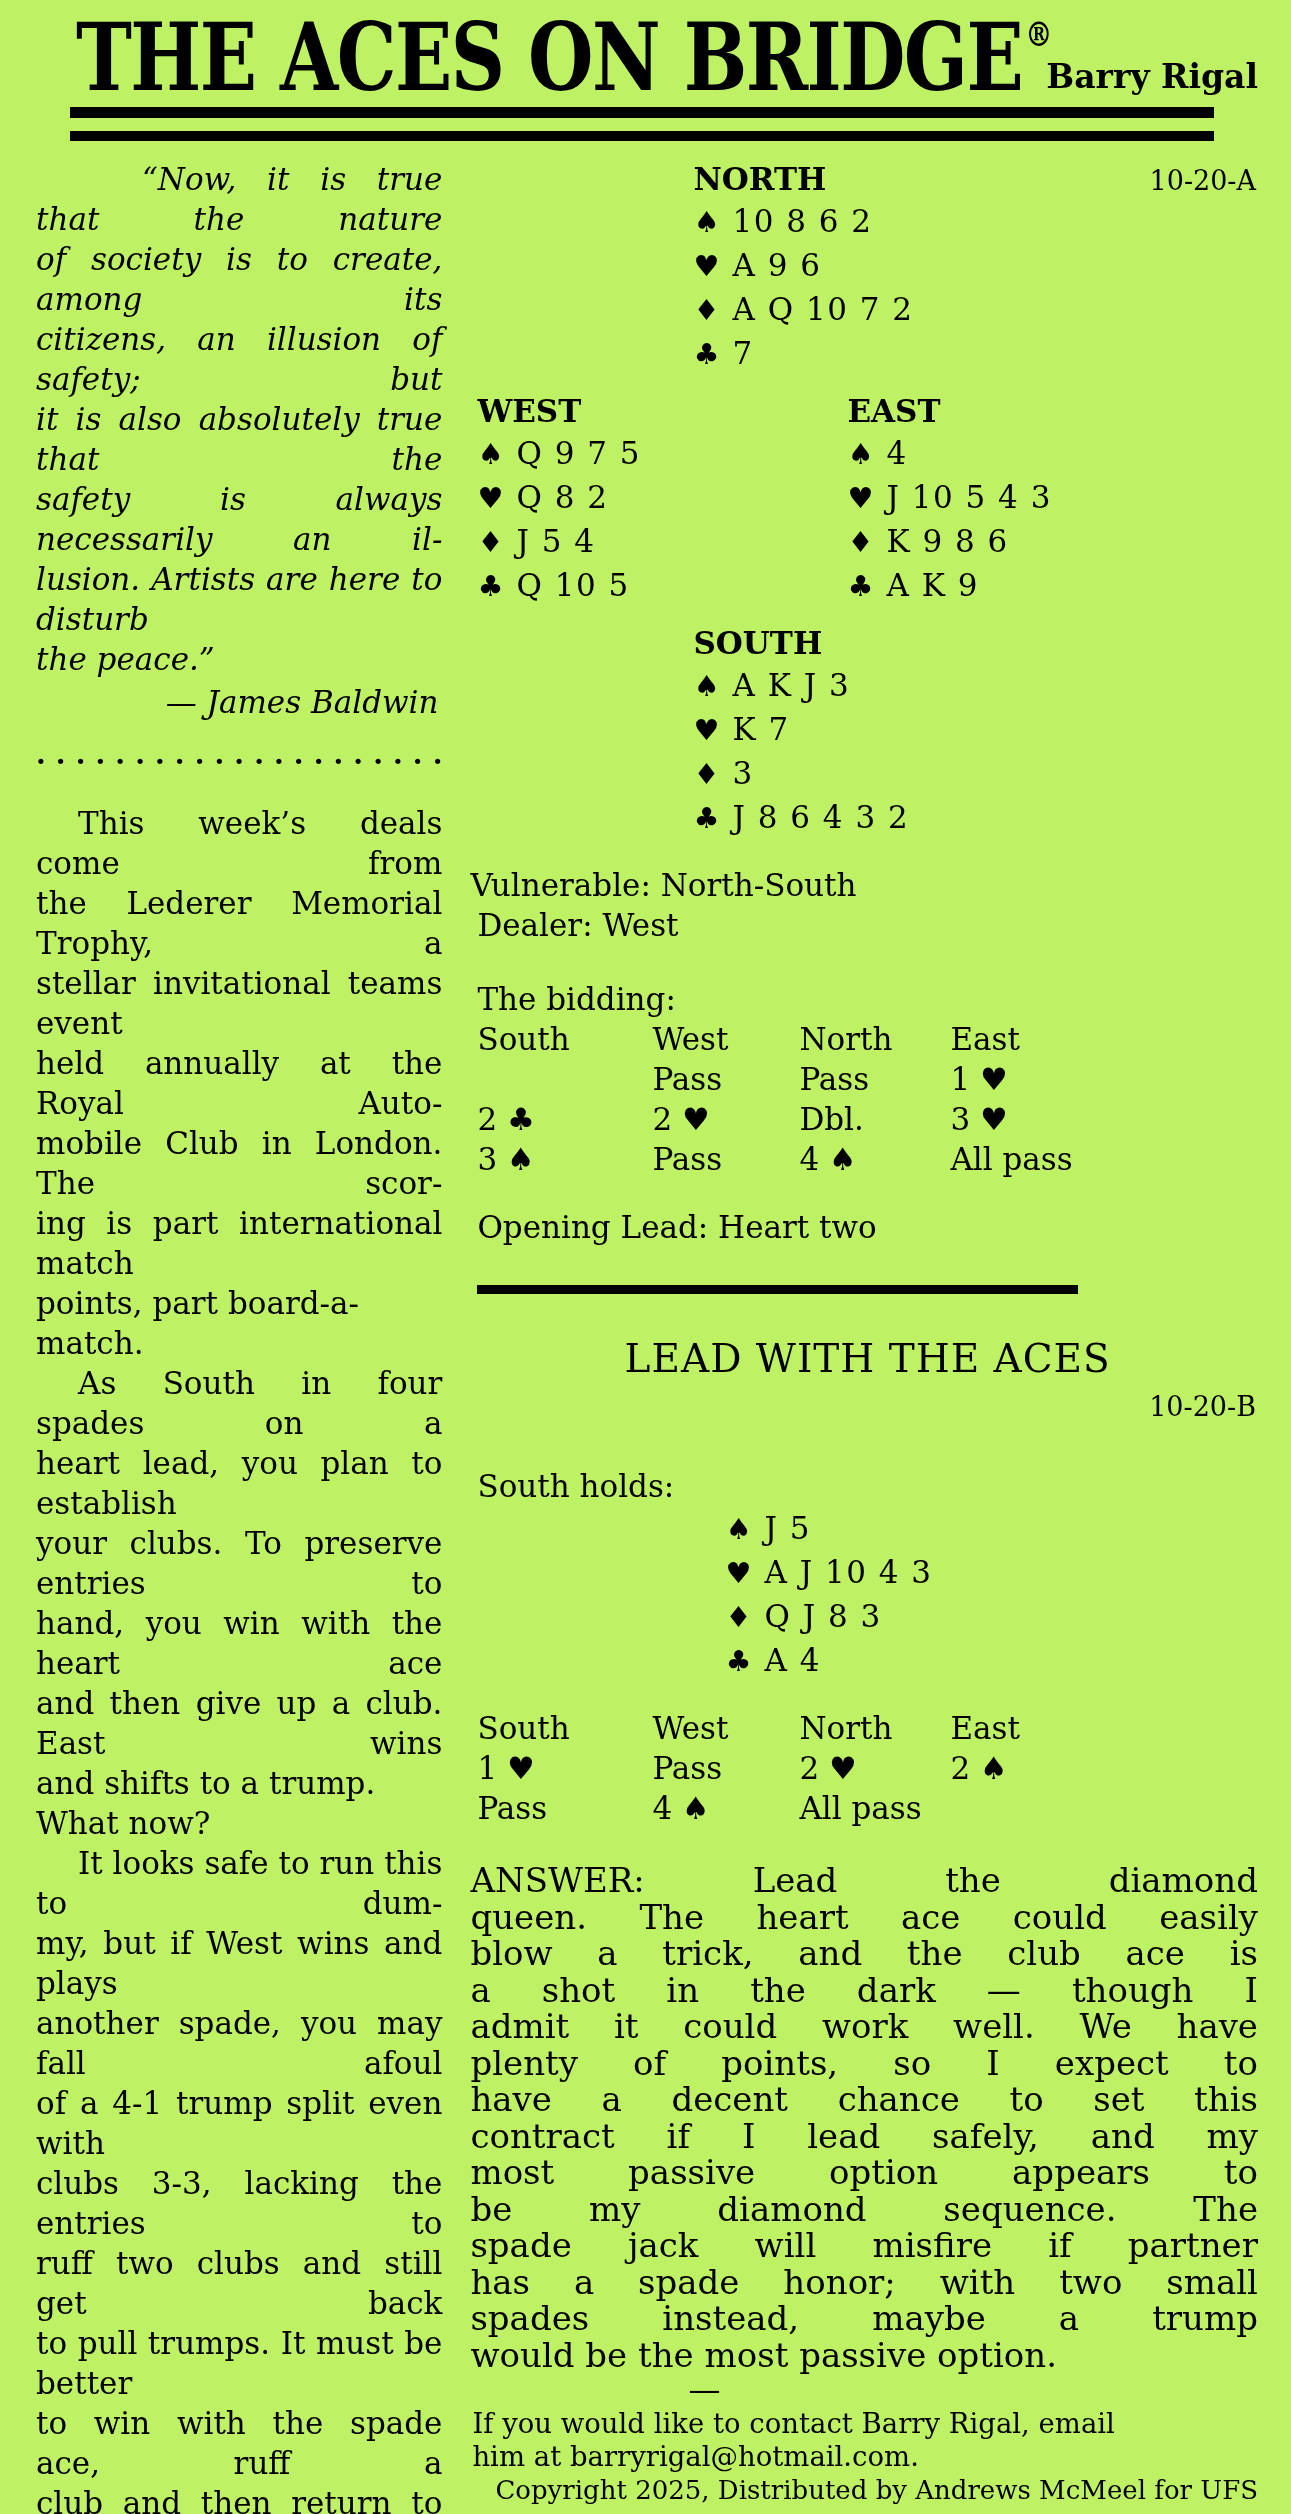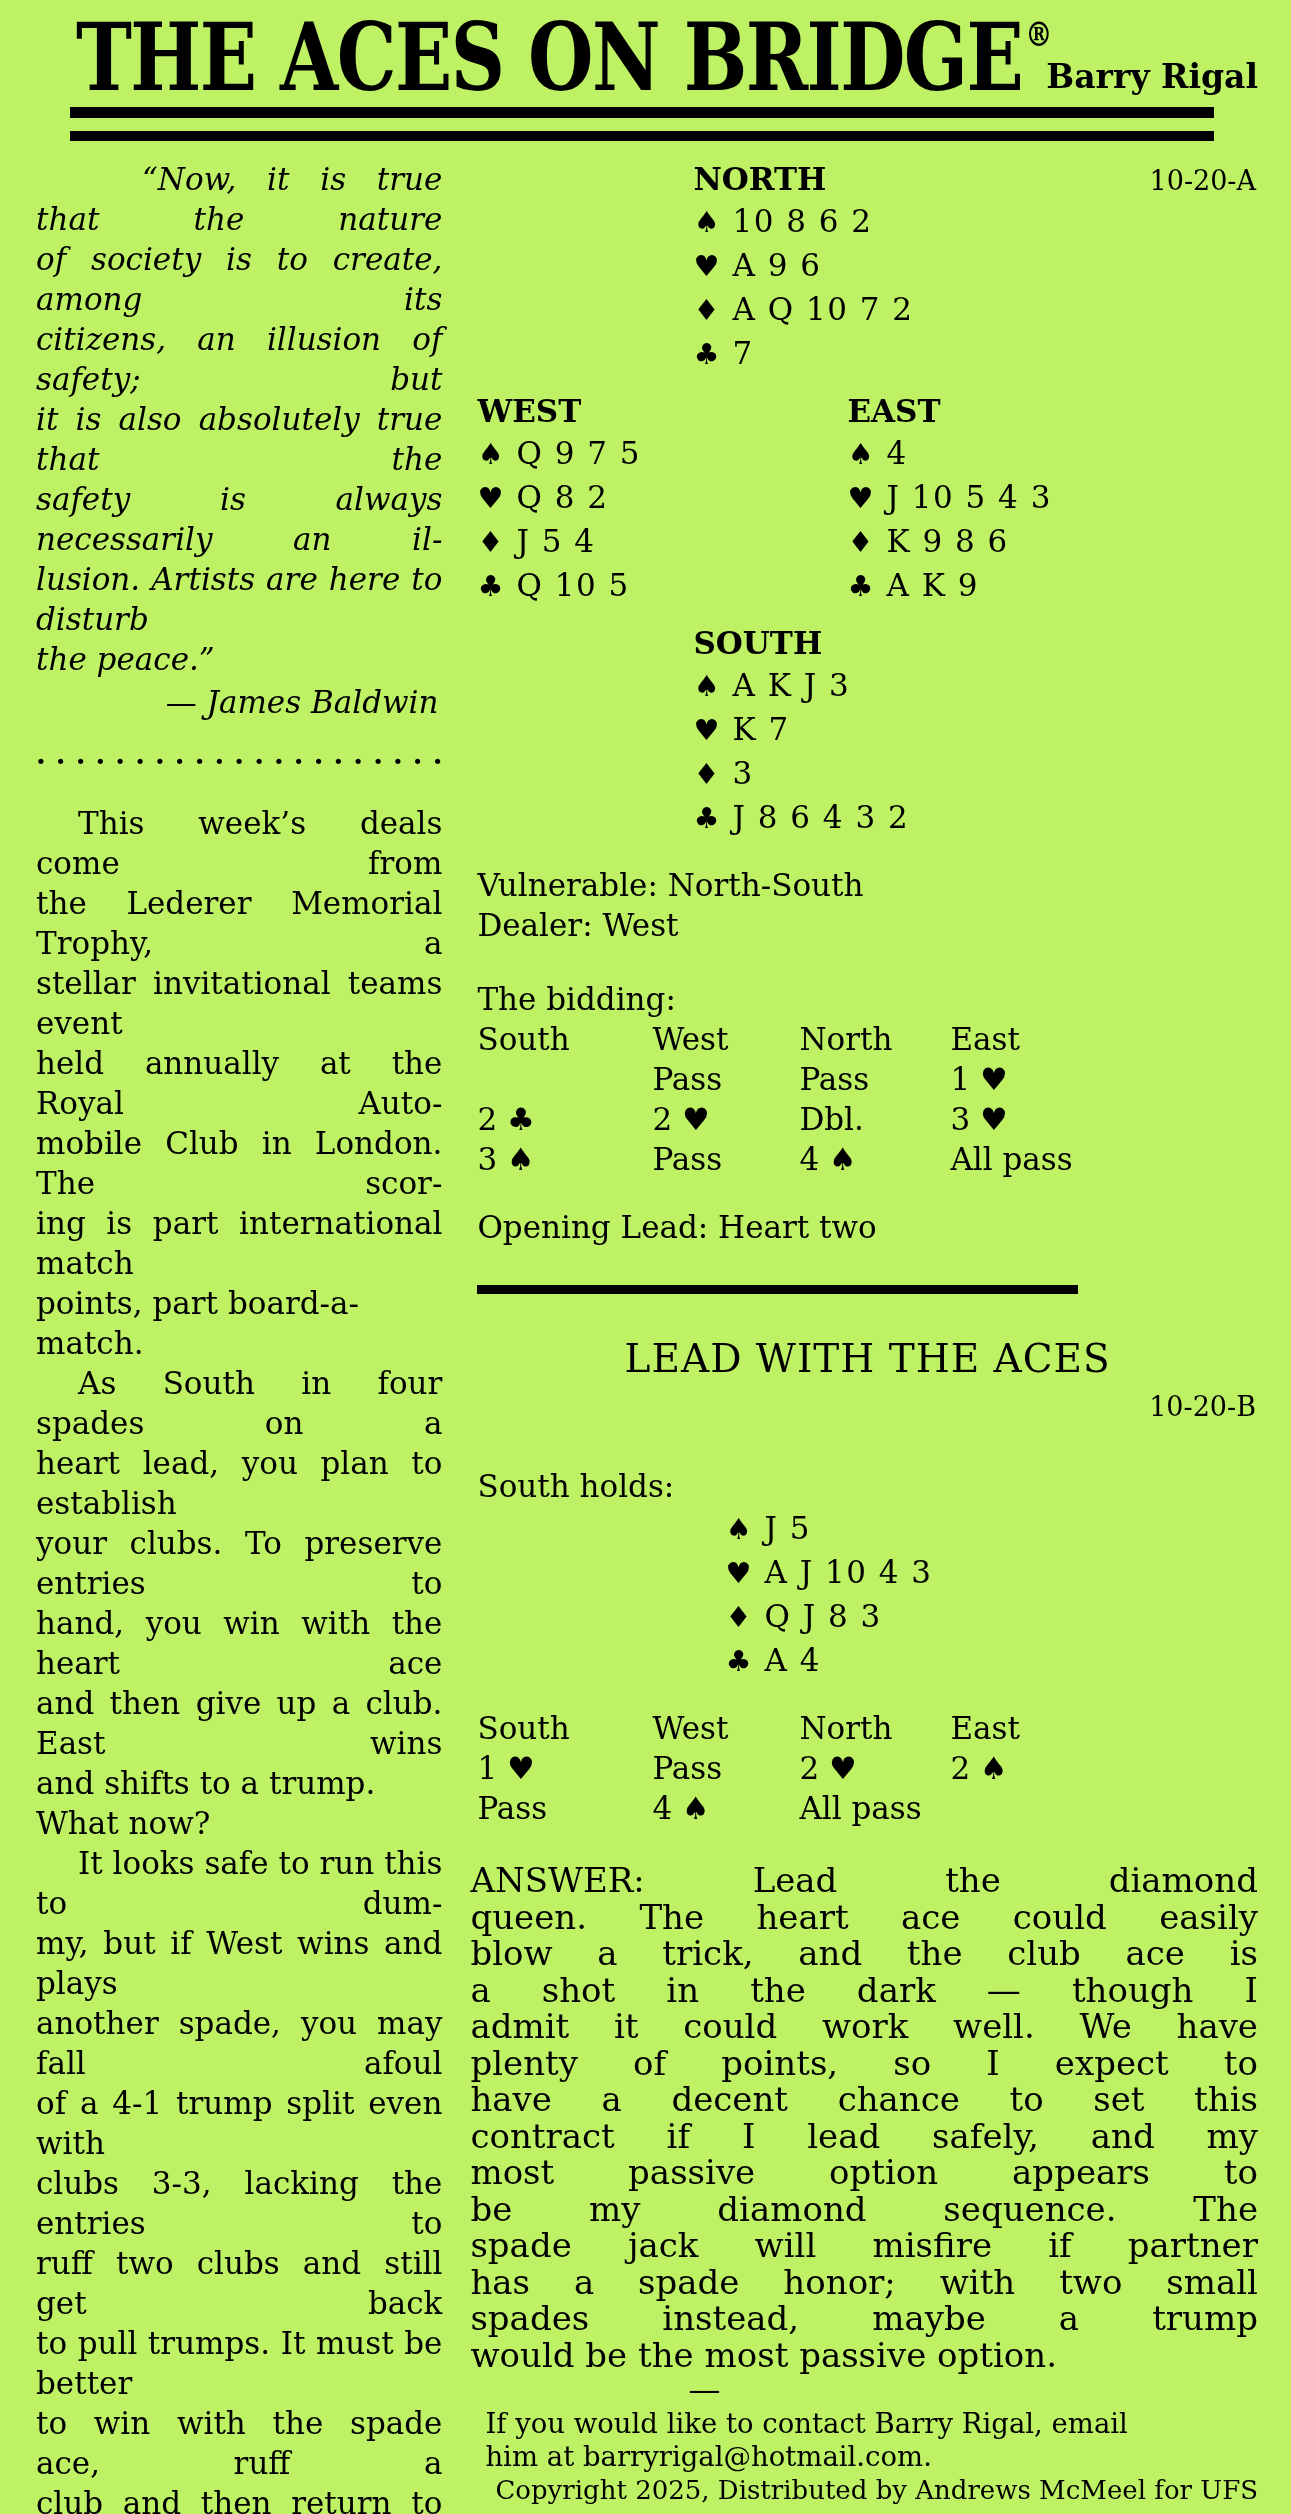--- a/index.html
+++ b/index.html
@@ -34,37 +34,37 @@
   .deal-head .hand-label{margin-left:223px;}
   .deal-id{position:absolute;right:2px;top:5px;font-size:27px;line-height:34px;}
   .card-row{height:44px;line-height:44px;display:flex;align-items:baseline;}
   .suit-pip{font-family:"DejaVu Sans","Liberation Sans",sans-serif;font-size:29px;margin-right:13px;}
   .card-vals{letter-spacing:1.5px;}
   .north,.south-inner{margin-left:223px;}
   .we-row{display:flex;margin-top:16px;}
   .west{width:370px;margin-left:7px;}
   .east{flex:1;}
   .south-block{margin-top:16px;}
-  .vul{margin-top:26px;margin-left:7px;}
+  .vul{margin-top:26px;}
   .vul2{margin-left:7px;}
   .bid-label{margin-top:34px;margin-left:7px;}
   .bid-grid{display:grid;grid-template-columns:175px 147px 151px auto;margin-left:7px;}
   .bid-cell{height:40px;line-height:40px;white-space:nowrap;}
   .lead-line{margin-top:28px;margin-left:7px;}
   .rule-mid{height:9px;background:#000;margin-top:38px;width:601px;margin-left:7px;}
   .lwa-head{margin-top:42px;margin-left:7px;font-size:39px;line-height:46px;letter-spacing:1px;white-space:nowrap;text-align:center;}
   .prob-id{text-align:right;font-size:27px;line-height:34px;margin-top:8px;padding-right:2px;}
   .holds{margin-top:42px;margin-left:7px;}
   .holds-cards{margin-left:255px;}
   .b2{margin-top:26px;}
   .answer{margin-top:34px;}
   .aline{font-size:34px;line-height:36.5px;text-align:justify;text-align-last:justify;}
   .aline.lastline{text-align:left;text-align-last:left;}
   .foot-dash{margin-left:218px;font-size:32px;line-height:28px;margin-top:2px;}
-  .contact{font-size:27.5px;line-height:33px;margin-top:4px;margin-left:15px;}
+  .contact{font-size:27.5px;line-height:33px;margin-top:4px;margin-left:2px;}
   .copyright{font-size:26px;line-height:31px;margin-top:2px;margin-left:25px;white-space:nowrap;}
 </style>
 </head>
 <body>
 
 <div class="page">
 
   <header>
     <div class="title-row">
       <div class="title-box">

